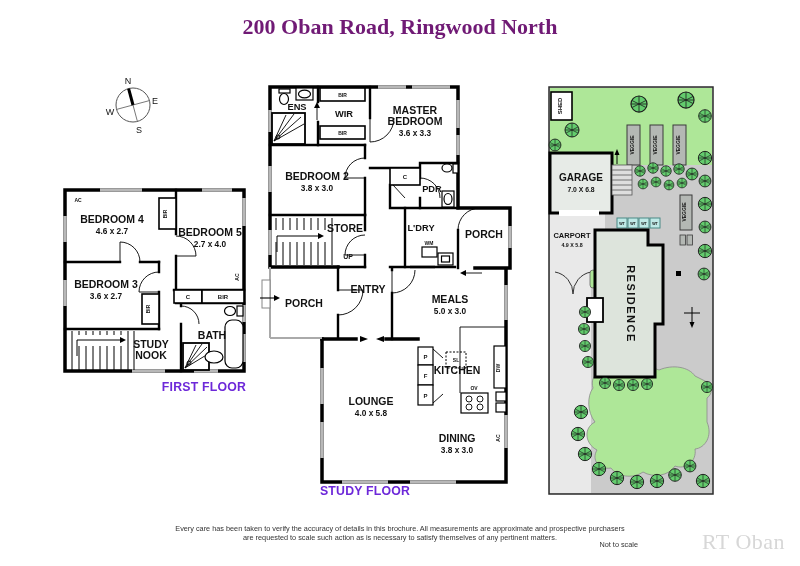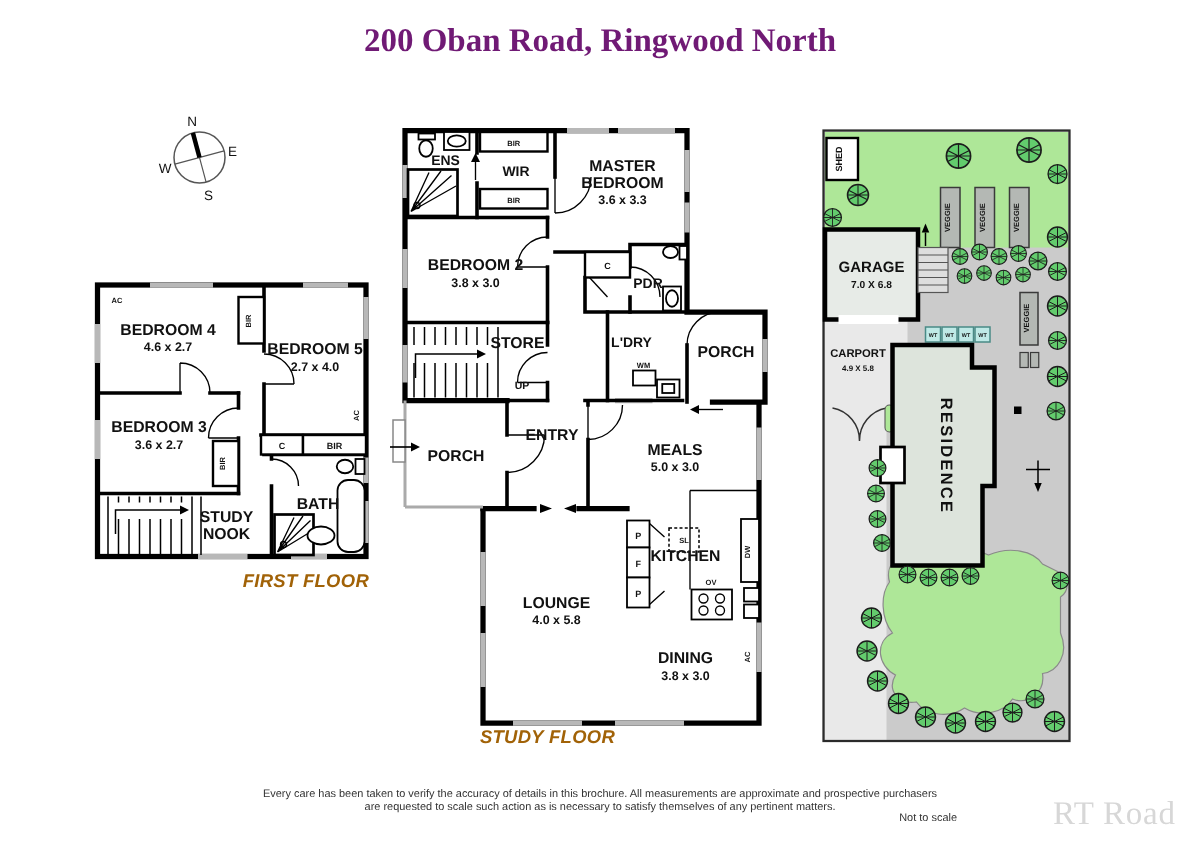--- a/index.html
+++ b/index.html
@@ -1,20 +1,20 @@
 <!DOCTYPE html>
 <html><head>
 <meta charset="utf-8">
 <style>
   html,body{margin:0;padding:0;background:#fff;}
   #page{position:relative;width:800px;height:566px;background:#fff;overflow:hidden;
         font-family:"Liberation Sans",sans-serif;}
   #title{position:absolute;top:14px;left:0;width:800px;text-align:center;
          font-family:"Liberation Serif",serif;font-weight:bold;font-size:22px;color:#701a75;}
-  .floorlabel{position:absolute;font-weight:bold;font-size:12.3px;color:#a16207;letter-spacing:.2px;font-style:italic;}
+  .floorlabel{position:absolute;font-weight:bold;font-size:12.3px;color:#6d28d9;letter-spacing:.2px;}
   #ff-label{left:130px;top:380px;width:116px;text-align:right;}
   #gf-label{left:300px;top:484px;width:130px;text-align:center;}
   #disclaimer{position:absolute;top:524px;left:0;width:800px;text-align:center;
               font-size:7.3px;line-height:9px;color:#333;}
   #notscale{position:absolute;top:540px;right:162px;font-size:7.3px;color:#333;}
   #brand{position:absolute;top:529px;left:702px;font-family:"Liberation Serif",serif;
          font-size:22px;color:#d7d7d7;letter-spacing:.5px;}
   svg{position:absolute;overflow:visible;}
   svg text{font-family:"Liberation Sans",sans-serif;fill:#111;}
   .rn{font-weight:bold;font-size:10.5px;text-anchor:middle;}
@@ -347,15 +347,15 @@
       <use href="#tree" transform="translate(156 399) scale(0.95)"></use>
       <use href="#tree" transform="translate(160 305) scale(0.8)"></use>
     </g>
   </svg>
 
   <div id="disclaimer">
     <div>Every care has been taken to verify the accuracy of details in this brochure.  All measurements are approximate and prospective purchasers</div>
     <div>are requested to scale such action as is necessary to satisfy themselves of any pertinent matters.</div>
   </div>
   <div id="notscale">Not to scale</div>
-  <div id="brand">RT Road</div>
+  <div id="brand">RT Oban</div>
 
 </div>
 
 </body></html>

